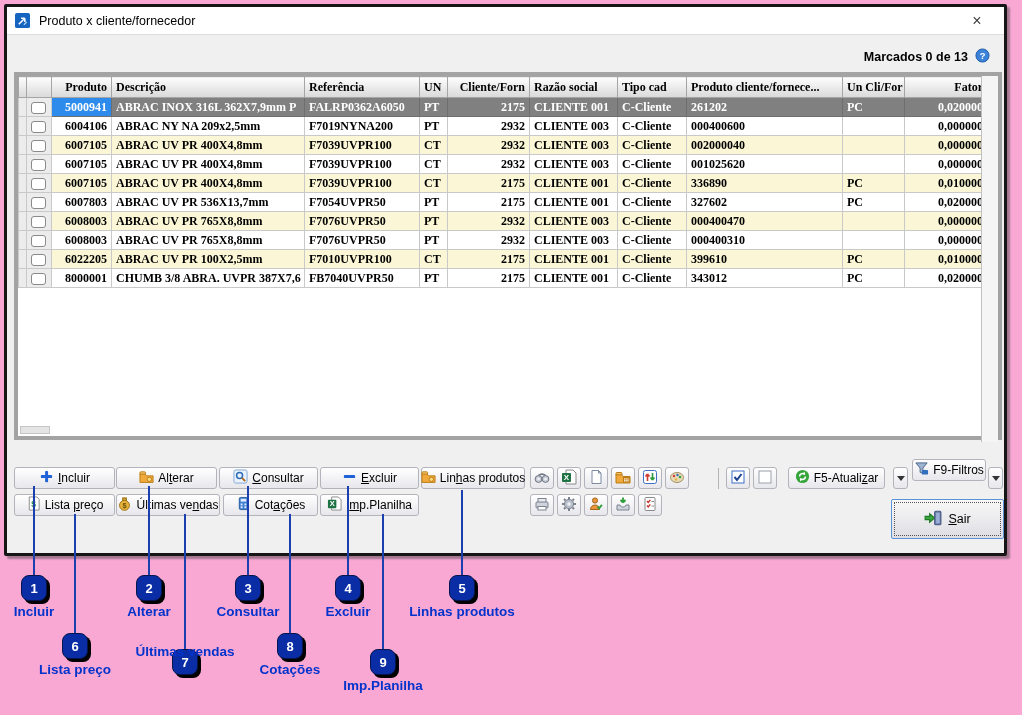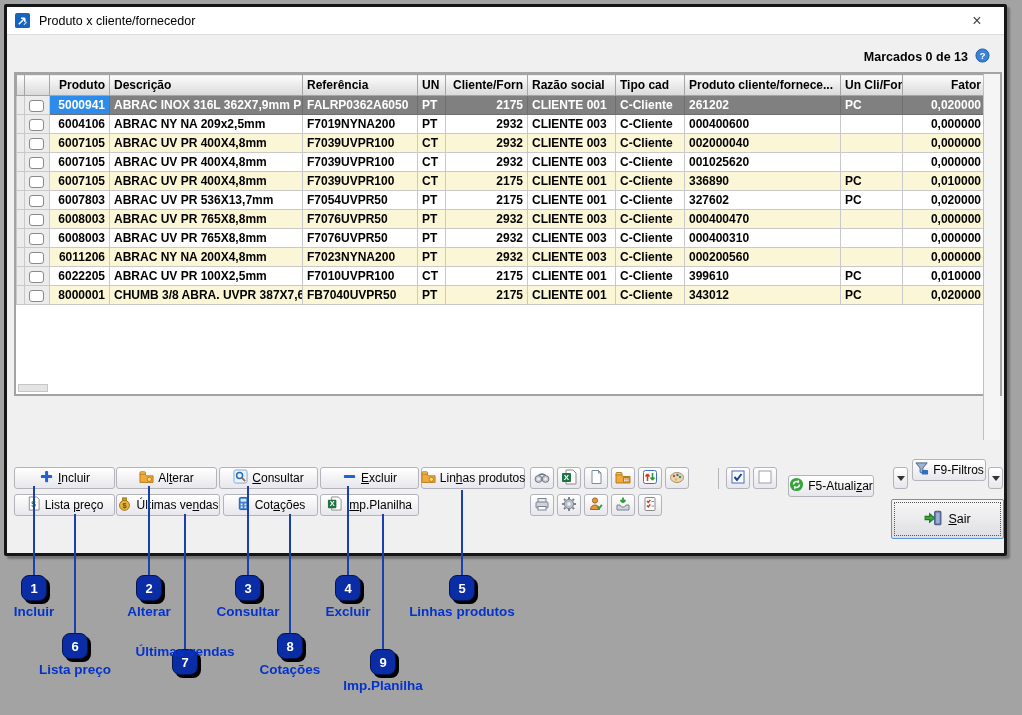--- a/index.html
+++ b/index.html
@@ -1,35 +1,35 @@
 <!DOCTYPE html>
 <html><head>
 <meta charset="utf-8">
 <style>
   * { margin:0; padding:0; box-sizing:border-box; }
   html,body { width:1022px; height:715px; background:#fff; font-family:"Liberation Sans", sans-serif; }
-  #page { position:relative; width:1022px; height:715px; background:#a3a3a3; overflow:hidden; }
+  #page { position:relative; width:1022px; height:715px; background:#f9a8d4; overflow:hidden; }
 
   
   #dialog { position:absolute; left:4px; top:4px; width:1003px; height:552px;
     background:#f0f0f0; border:3px solid #161616; border-radius:2px;
     box-shadow:3px 3px 2px rgba(60,60,60,.45); z-index:1; }
   #titlebar { position:absolute; left:0; top:0; width:100%; height:28px; background:#fff;
     border-bottom:1px solid #dcdcdc; display:flex; align-items:center; }
   #titlebar .appicon { width:16px; height:16px; margin-left:8px; }
   #titlebar .title { margin-left:8px; font-size:12.5px; color:#000; }
   #close-btn { position:absolute; right:12px; top:0; width:30px; height:28px; border:none; background:transparent;
     font-size:16px; color:#444; cursor:pointer; line-height:28px; }
 
   #marcados { position:absolute; top:41px; right:12px; display:flex; align-items:center; gap:7px; }
   #marcados .mtext { font-size:12.5px; font-weight:bold; color:#000; }
 
   
-  #gridwrap { position:absolute; left:7px; top:65px; width:988px; height:324px;
-    background:#fff; border:2px solid #a3a3a3; }
+  #gridwrap { position:absolute; left:7px; top:65px; width:988px; height:368px;
+    background:#fff; border:4px solid #a3a3a3;font-family:Liberation Serif, serif; }
   #grid { border-collapse:collapse; table-layout:fixed; width:969px; font-size:12px; font-weight:bold; color:#000; }
   #grid th, #grid td { border:1px solid #c9c9c9; height:19px; padding:0 4px; white-space:nowrap; overflow:hidden; }
   #grid thead th { height:21px; background:linear-gradient(#fdfdfd,#d9d9d9); border-color:#a5a5a5;
     text-align:left; font-weight:bold; }
   #grid thead th.num, #grid td.num { text-align:right; }
   #grid tbody tr:nth-child(odd)  td.d { background:#fbf7d6; }
   #grid tbody tr:nth-child(even) td.d { background:#ffffff; }
   #grid td.c-ind, #grid td.c-chk { background:#ececec !important; }
   #grid tbody tr.selected td.d { background:#808080; color:#fff; border-color:#6e6e6e; }
   #grid tbody tr.selected td.c-produto { background:#2d8ceb; }
@@ -228,34 +228,20 @@
               <td class="d num">2932</td>
               <td class="d">CLIENTE 003</td>
               <td class="d">C-Cliente</td>
               <td class="d">000400310</td>
               <td class="d"></td>
               <td class="d num">0,000000</td>
             </tr>
             <tr>
               <td class="c-ind"></td>
               <td class="c-chk"><span class="cbx"></span></td>
-              <td class="d c-produto num">6011206</td>
-              <td class="d">ABRAC NY NA 200X4,8mm</td>
-              <td class="d">F7023NYNA200</td>
-              <td class="d">PT</td>
-              <td class="d num">2932</td>
-              <td class="d">CLIENTE 003</td>
-              <td class="d">C-Cliente</td>
-              <td class="d">000200560</td>
-              <td class="d"></td>
-              <td class="d num">0,000000</td>
-            </tr>
-            <tr>
-              <td class="c-ind"></td>
-              <td class="c-chk"><span class="cbx"></span></td>
               <td class="d c-produto num">6022205</td>
               <td class="d">ABRAC UV PR 100X2,5mm</td>
               <td class="d">F7010UVPR100</td>
               <td class="d">CT</td>
               <td class="d num">2175</td>
               <td class="d">CLIENTE 001</td>
               <td class="d">C-Cliente</td>
               <td class="d">399610</td>
               <td class="d">PC</td>
               <td class="d num">0,010000</td>
@@ -353,21 +339,21 @@
             <text x="5.5" y="11" font-size="8" font-weight="bold" fill="#fff" text-anchor="middle">X</text>
           </svg></span>
         <span>I<u>m</u>p.Planilha</span>
       </button>
 
     <div id="icons-row1"></div>
     <div id="icons-row2"></div>
     <div class="sep" style="left:711px;top:461px;height:21px;"></div>
     <div id="check-strip"></div>
 
-    <button class="btn" style="left:781px;top:460px;width:86px;margin-top:8px;">
+    <button class="btn" style="left:781px;top:460px;width:97px;">
         <span><svg viewBox="0 0 16 16" width="15" height="15" xmlns="http://www.w3.org/2000/svg">
             <circle cx="8" cy="8" r="7" fill="#35a53a"></circle>
             <path d="M4.8 8 a3.2 3.2 0 0 1 5.6-2.1" stroke="#fff" stroke-width="1.7" fill="none"></path>
             <path d="M11.2 8 a3.2 3.2 0 0 1-5.6 2.1" stroke="#fff" stroke-width="1.7" fill="none"></path>
             <path d="M10.2 2.8 l0.7 3-3-.6z" fill="#fff"></path>
             <path d="M5.8 13.2 l-0.7-3 3 .6z" fill="#fff"></path>
           </svg></span>
         <span>F5-Atuali<u>z</u>ar</span>
       </button>
     <button class="arrowbtn" style="left:886px;top:460px;">

